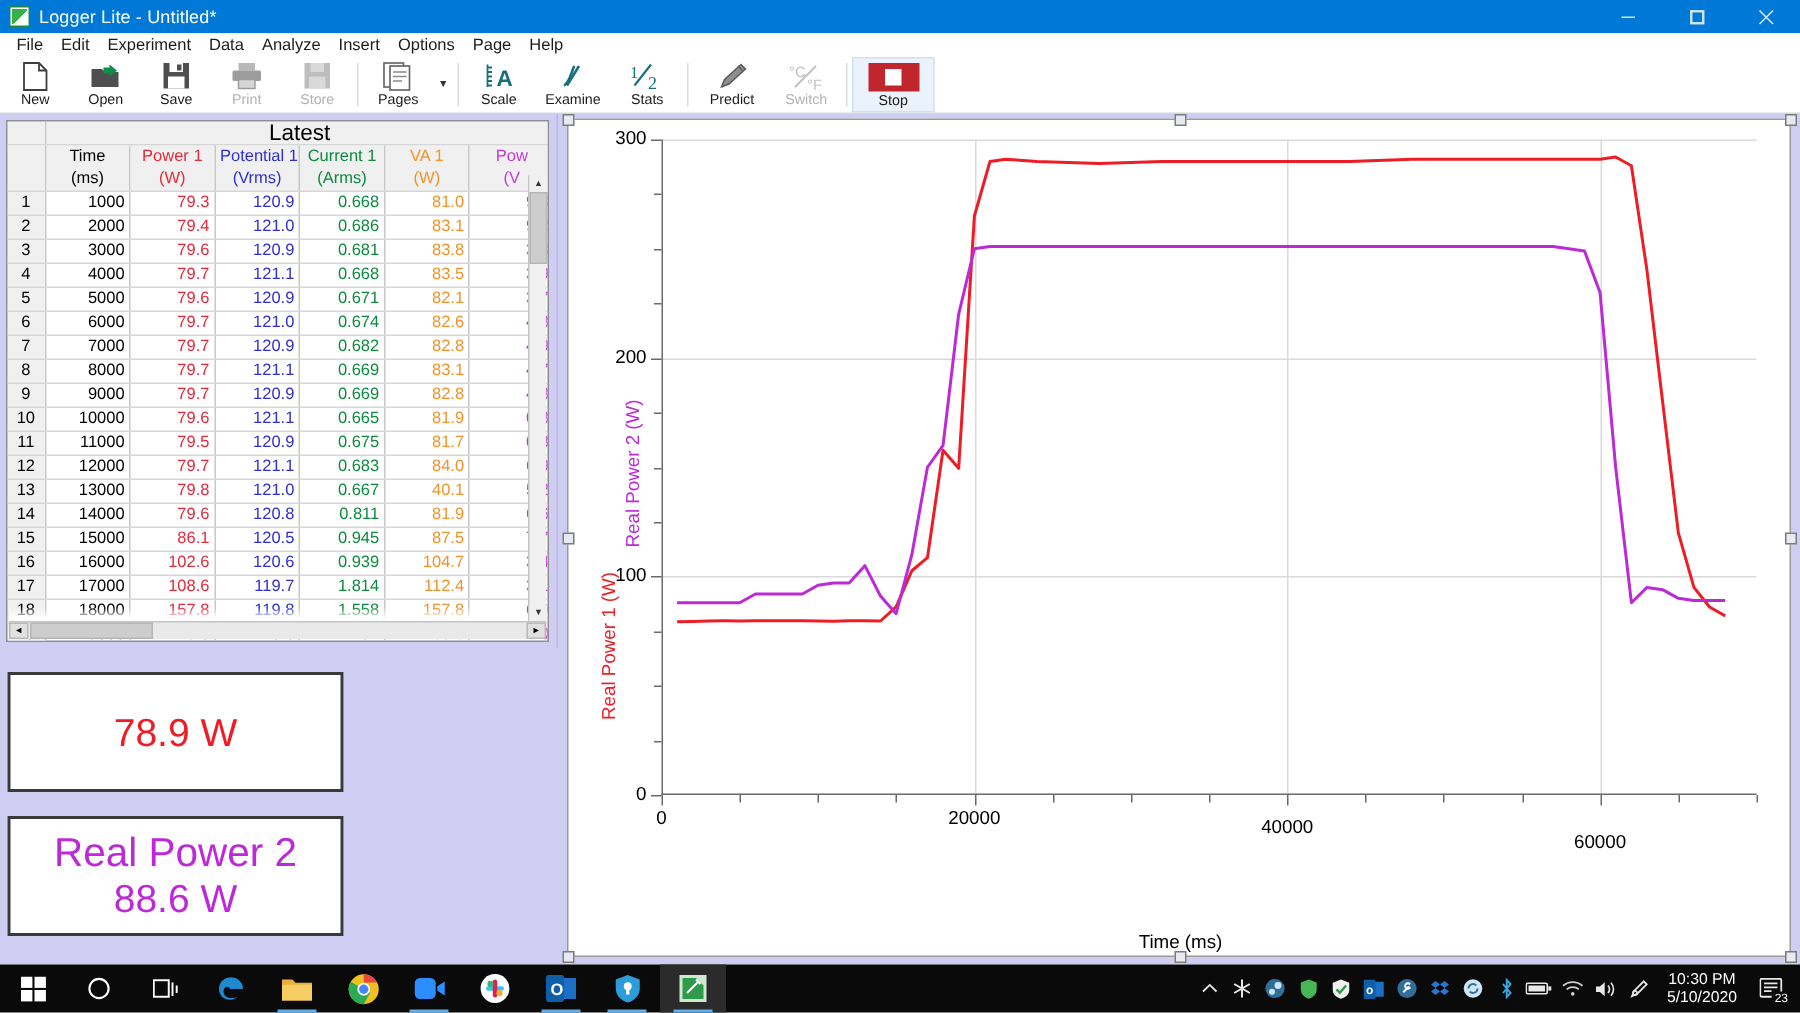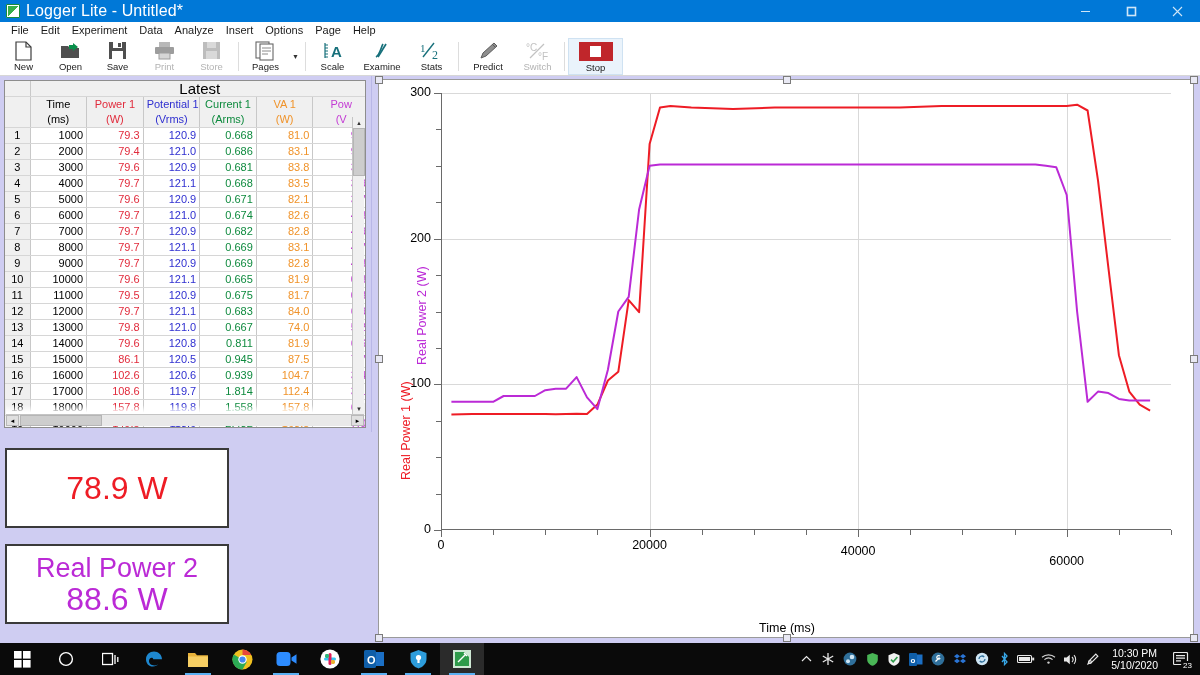--- a/index.html
+++ b/index.html
@@ -7,21 +7,21 @@
   body {
     width:1200px; height:675px; overflow:hidden;
     font-family:"Liberation Sans", sans-serif;
     background:#ffffff;
     -webkit-font-smoothing:antialiased;
   }
 
   
   #titlebar{
     height:22px; background:#0078d7; color:#ffffff;
-    display:flex; align-items:center; font-size:16px;
+    display:flex; align-items:center; font-size:12px;
   }
   #titlebar .app-ico{
     width:14px;height:14px;margin:0 6px 0 6px;flex:none;
     background:#ffffff;border:1px solid #1a8a3c;border-radius:1px;
     position:relative;
   }
   #titlebar .app-ico:before{
     content:"";position:absolute;left:1px;top:1px;right:1px;bottom:1px;
     background:linear-gradient(135deg,#38b04a 0%,#38b04a 55%,#ffffff 55%,#ffffff 100%);
   }
@@ -104,21 +104,21 @@
 
   
   .meter{
     position:absolute;left:5px;width:224px;height:80px;background:#ffffff;
     border:2px solid #3a3a3a;display:flex;flex-direction:column;
     align-items:center;justify-content:center;
   }
   #meter1{top:372px;}
   #meter2{top:468px;}
   .meter .mt{font-size:27px;line-height:31px;}
-  .meter .mv{font-size:32px;line-height:31px;}
+  .meter .mv{font-size:26px;line-height:31px;}
   .m-red{color:#ee1c25;}
   .m-purple{color:#bb2ad6;}
 
   
   #graphpane{
     position:absolute;left:378px;top:3px;width:816px;height:559px;
     background:#ffffff;border:1px solid #9a9a9a;
   }
   .handle{position:absolute;width:8px;height:8px;background:#e9e9f4;border:1px solid #7b7b7b;z-index:5;}
   #plot{position:absolute;left:62px;top:13px;width:730px;height:437px;}
@@ -449,21 +449,21 @@
               <td class="num c-cur cw-cur">0.683</td>
               <td class="num c-va cw-va">84.0</td>
               <td class="num c-p2 cw-p2">6.9</td>
             </tr>
             <tr>
               <td class="rowno cw-no">13</td>
               <td class="num c-time cw-t">13000</td>
               <td class="num c-p1 cw-p1">79.8</td>
               <td class="num c-pot cw-pot">121.0</td>
               <td class="num c-cur cw-cur">0.667</td>
-              <td class="num c-va cw-va">74.0</td>
+              <td class="num c-va cw-va">40.1</td>
               <td class="num c-p2 cw-p2">5.2</td>
             </tr>
             <tr>
               <td class="rowno cw-no">14</td>
               <td class="num c-time cw-t">14000</td>
               <td class="num c-p1 cw-p1">79.6</td>
               <td class="num c-pot cw-pot">120.8</td>
               <td class="num c-cur cw-cur">0.811</td>
               <td class="num c-va cw-va">81.9</td>
               <td class="num c-p2 cw-p2">6.6</td>

